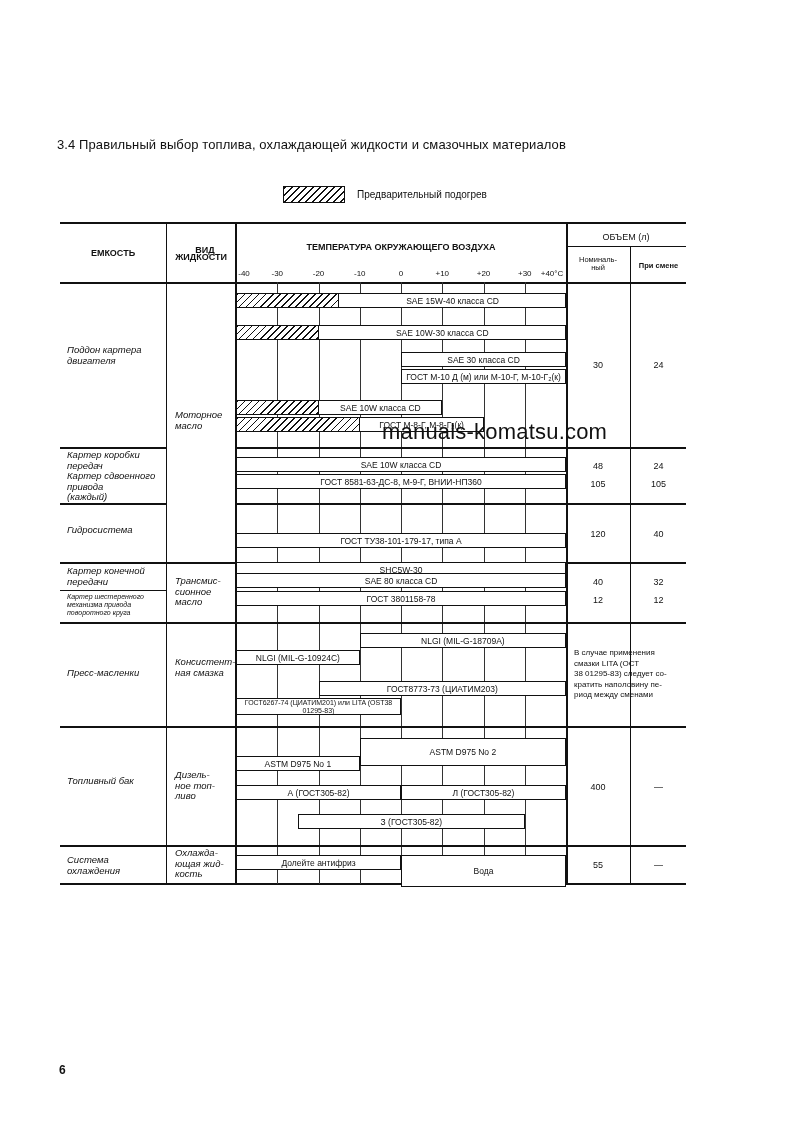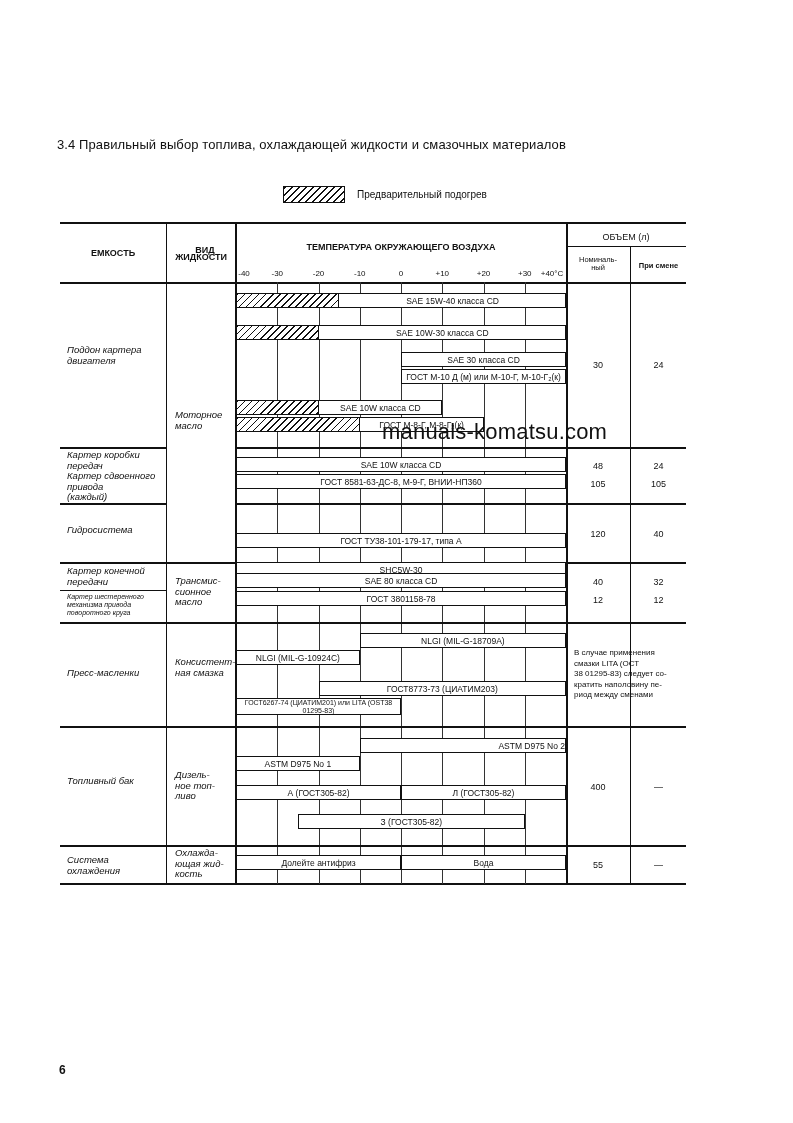--- a/index.html
+++ b/index.html
@@ -168,39 +168,39 @@
       </div>
       <div class="bar" style="left:236px;top:650px;width:123.75px;height:15px;">
         <span>NLGI (MIL-G-10924C)</span>
       </div>
       <div class="bar" style="left:318.5px;top:681px;width:247.5px;height:15px;">
         <span>ГОСТ8773-73 (ЦИАТИМ203)</span>
       </div>
       <div class="bar" style="left:236px;top:698px;width:165px;height:17px;font-size:7px;line-height:7.5px;white-space:normal;">
         <span>ГОСТ6267-74 (ЦИАТИМ201) или LITA (OST38 01295-83)</span>
       </div>
-      <div class="bar" style="left:359.75px;top:738px;width:206.25px;height:15px;justify-content:flex-end;">
+      <div class="bar" style="left:359.75px;top:738px;width:206.25px;height:28px;">
         <span>ASTM D975 No 2</span>
       </div>
       <div class="bar" style="left:236px;top:756px;width:123.75px;height:15px;">
         <span>ASTM D975 No 1</span>
       </div>
       <div class="bar" style="left:236px;top:785px;width:165px;height:15px;">
         <span>А (ГОСТ305-82)</span>
       </div>
       <div class="bar" style="left:401px;top:785px;width:165px;height:15px;">
         <span>Л (ГОСТ305-82)</span>
       </div>
       <div class="bar" style="left:297.875px;top:814px;width:226.875px;height:15px;">
         <span>З (ГОСТ305-82)</span>
       </div>
       <div class="bar" style="left:236px;top:855px;width:165px;height:15px;">
         <span>Долейте антифриз</span>
       </div>
-      <div class="bar" style="left:401px;top:855px;width:165px;height:15px;align-items:center;">
+      <div class="bar" style="left:401px;top:855px;width:165px;height:32px;align-items:center;">
         <span>Вода</span>
       </div>
     </div>
   <div id="capacities">
       <div class="txt" style="left:67px;top:345px;">Поддон картера<br>двигателя</div>
       <div class="txt" style="left:67px;top:450px;">Картер коробки<br>передач<br>Картер сдвоенного<br>привода<br>(каждый)</div>
       <div class="txt" style="left:67px;top:525px;">Гидросистема</div>
       <div class="txt" style="left:67px;top:566px;">Картер конечной<br>передачи</div>
       <div class="txt" style="left:67px;top:593px;font-size:7px;line-height:8px;">Картер шестеренного<br>механизма привода<br>поворотного круга</div>
       <div class="txt" style="left:67px;top:668px;">Пресс-масленки</div>

